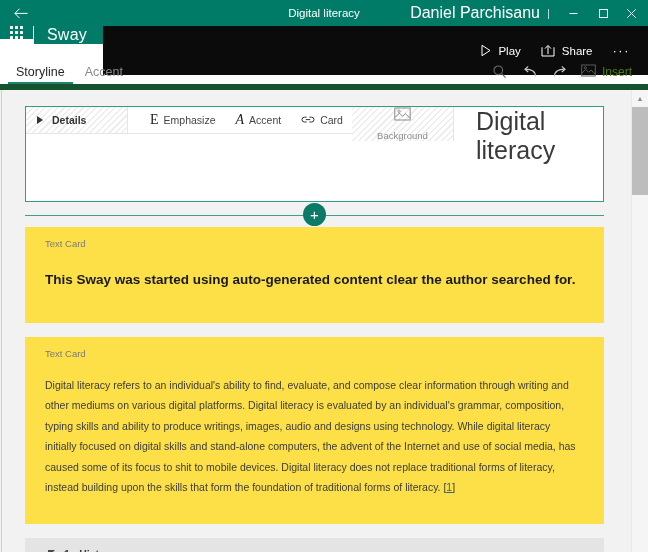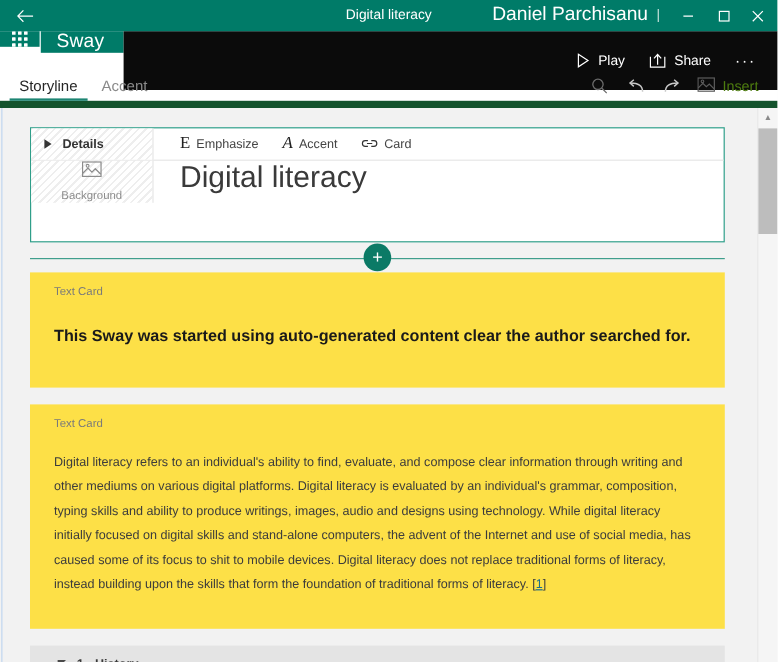--- a/index.html
+++ b/index.html
@@ -146,21 +146,21 @@
       #eeeeee 3px, #eeeeee 4.5px
     );
   }
 
   
   .title-card {
     background: #ffffff;
     border: 1.5px solid #2f9e89;
     height: 96px;
     display: flex;
-    flex-direction: column;
+    flex-direction: row;
   }
   .tc-toolbar {
     height: 27px;
     display: flex; align-items: stretch;
     border-bottom: 1px solid #e6e6e6;
   }
   .tc-details {
     width: 102px;
     display: flex; align-items: center; gap: 9px;
     padding-left: 11px;

